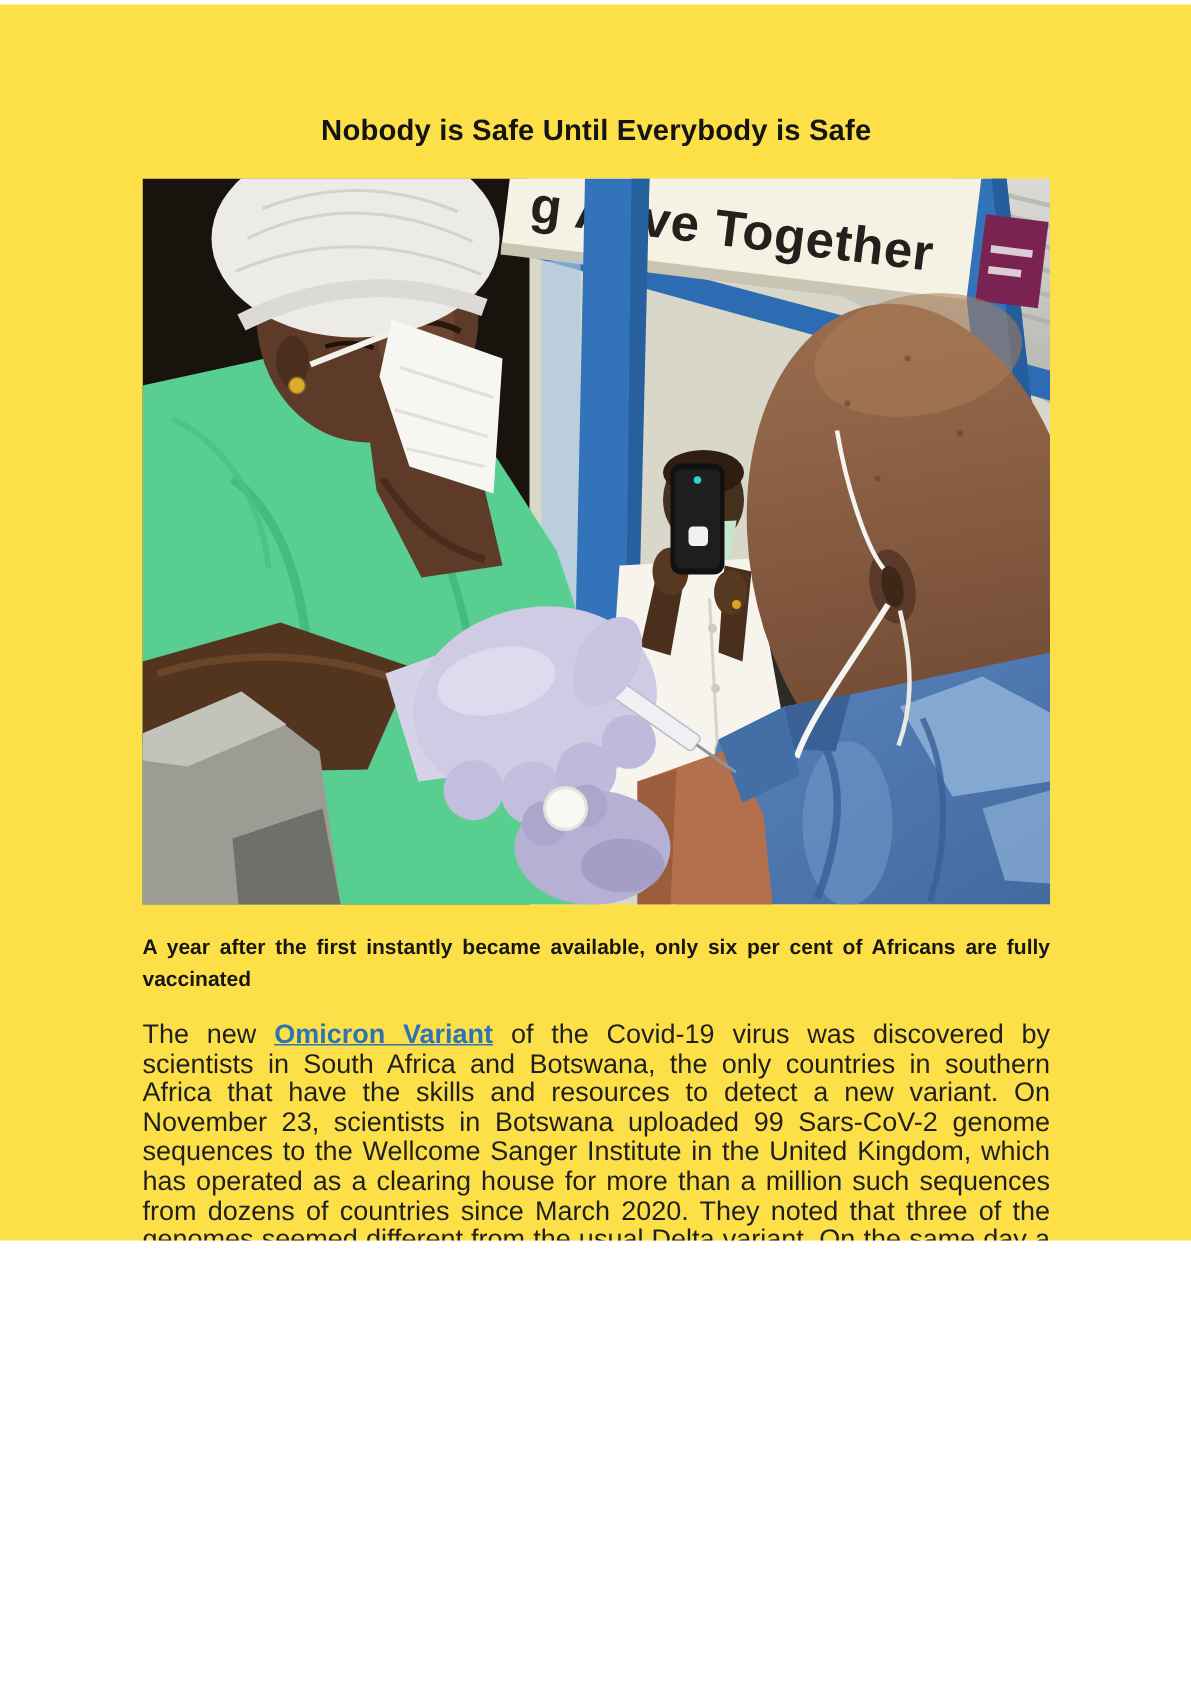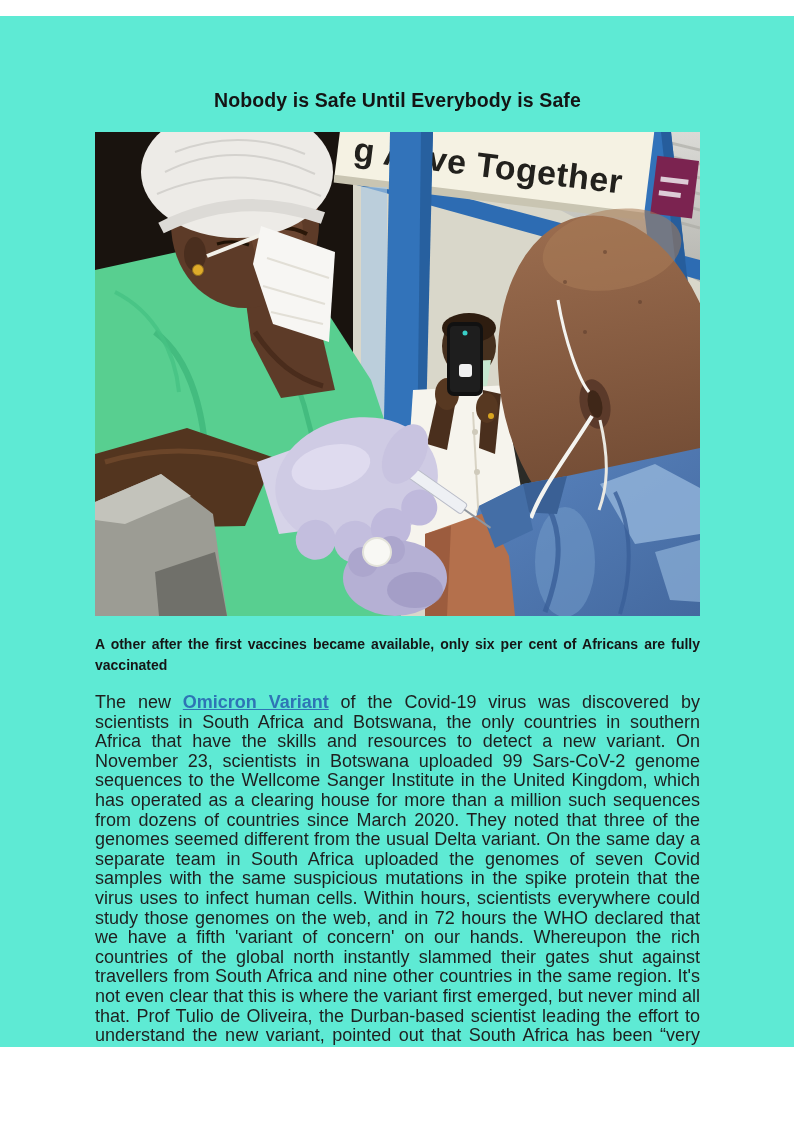--- a/index.html
+++ b/index.html
@@ -1,20 +1,20 @@
 <!DOCTYPE html>
 <html><head>
 <meta charset="utf-8">
 <style>
   html,body{margin:0;padding:0;background:#ffffff;}
   .sheet{
     position:relative;
-    width:794px;height:1031px;
-    margin:16px auto;
-    background:#5eead4;
+    width:794px;height:824px;
+    margin:3px auto;
+    background:#fde047;
     font-family:"Liberation Sans","DejaVu Sans",sans-serif;
     color:#1c1c1c;
     overflow:hidden;
   }
   .content{
     position:absolute;
     left:95px;top:0;
     width:605px;
   }
   .doc-title{
@@ -240,18 +240,18 @@
         <g>
           <ellipse cx="300" cy="446" rx="52" ry="38" fill="#b5b0d4"></ellipse>
           <circle cx="268" cy="430" r="15" fill="#aca6cd"></circle>
           <circle cx="296" cy="418" r="14" fill="#aca6cd"></circle>
           <ellipse cx="320" cy="458" rx="28" ry="18" fill="#9d97c2" opacity="0.7"></ellipse>
           <circle cx="282" cy="420" r="14" fill="#f8f8f4" stroke="#e3e3da" stroke-width="2"></circle>
         </g>
       </svg>
     </figure>
 
-    <p class="caption">A other after the first vaccines became available, only six per cent of Africans are fully vaccinated</p>
+    <p class="caption">A year after the first instantly became available, only six per cent of Africans are fully vaccinated</p>
 
     <p class="body-para"><span>The new </span><a class="doc-link">Omicron Variant</a><span> of the Covid-19 virus was discovered by scientists in South Africa and Botswana, the only countries in southern Africa that have the skills and resources to detect a new variant. On November 23, scientists in Botswana uploaded 99 Sars-CoV-2 genome sequences to the Wellcome Sanger Institute in the United Kingdom, which has operated as a clearing house for more than a million such sequences from dozens of countries since March 2020. They noted that three of the genomes seemed different from the usual Delta variant. On the same day a separate team in South Africa uploaded the genomes of seven Covid samples with the same suspicious mutations in the spike protein that the virus uses to infect human cells. Within hours, scientists everywhere could study those genomes on the web, and in 72 hours the WHO declared that we have a fifth 'variant of concern' on our hands. Whereupon the rich countries of the global north instantly slammed their gates shut against travellers from South Africa and nine other countries in the same region. It's not even clear that this is where the variant first emerged, but never mind all that. Prof Tulio de Oliveira, the Durban-based scientist leading the effort to understand the new variant, pointed out that South Africa has been “very transparent with scientific information...The world should provide support to South Africa and Africa and not discriminate or isolate it.” Fat chance. By Sunday South Africa's President Cyril Ramaphosa was warning that the travel ban "is not informed by science, nor will it be effective in preventing the spread of this variant.</span></p>
 
   </div>
 </div>
 
 </body></html>

